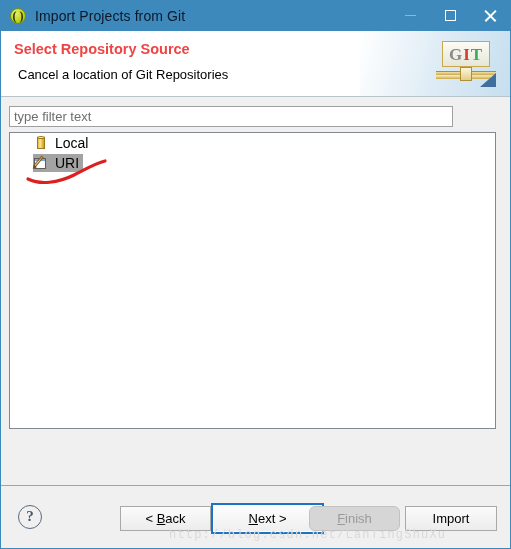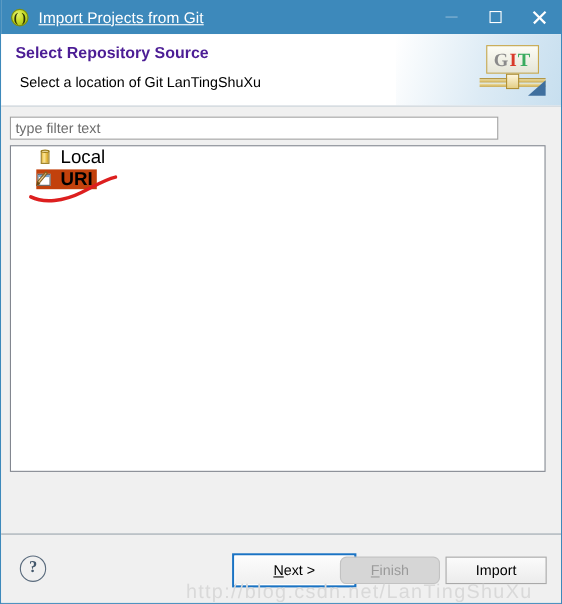--- a/index.html
+++ b/index.html
@@ -55,25 +55,24 @@
     left: 0; top: 0;
     width: 18px; height: 18px;
     color: #2b3305;
     font-size: 12px;
     font-weight: bold;
     line-height: 18px;
     text-align: center;
     font-family: "Liberation Serif", serif;
   }
   .title-text {
-    color: #ffffff;
+    color: #0f172a;
     font-size: 14px;
     letter-spacing: 0.1px;
     white-space: nowrap;
-    text-decoration: underline;
   }
   .win-controls {
     position: absolute;
     right: 0;
     top: 0;
     height: 31px;
     display: flex;
     align-items: center;
   }
   .win-btn {
@@ -132,21 +131,21 @@
     width: 150px;
     height: 65px;
     background: linear-gradient(105deg, rgba(255,255,255,0) 0%, rgba(214,231,243,0.85) 55%, rgba(196,221,238,0.95) 100%);
   }
   .header-title {
     position: absolute;
     left: 13px;
     top: 10px;
     font-size: 14.5px;
     font-weight: bold;
-    color: #4c1d95;
+    color: #ef4444;
   }
   .header-sub {
     position: absolute;
     left: 17px;
     top: 36px;
     font-size: 13px;
     color: #000000;
   }
   
   .git-logo {
@@ -240,26 +239,25 @@
     background: #ffffff;
     border: 1px solid #828790;
     overflow: hidden;
   }
   .tree-row {
     position: relative;
     height: 20px;
     display: flex;
     align-items: center;
     padding-left: 23px;
-    font-size: 17px;
+    font-size: 14px;
     color: #000000;
   }
   .tree-row.selected .row-hit {
-    background: #c2410c;
-    font-weight: bold;
+    background: #a3a3a3;
   }
   .row-hit {
     display: inline-flex;
     align-items: center;
     height: 18px;
     padding-right: 4px;
   }
   .tree-icon {
     width: 16px;
     height: 16px;
@@ -380,22 +378,22 @@
     border: 1px solid #ffffff;
     box-sizing: border-box;
   }
   .btn-finish { left: 308px; width: 91px; background: #d6d6d6; border-color: #c2c2c2; color: #9a9a9a; border-radius: 6px; }
   .btn-cancel { left: 404px; width: 92px; }
 
   .watermark {
     position: absolute;
     left: 168px;
     top: 528px;
-    font-family: Liberation Sans, sans-serif;
-    font-size: 18px;
+    font-family: Liberation Mono, monospace;
+    font-size: 12px;
     color: #d9d9d9;
     letter-spacing: 1.2px;
     white-space: nowrap;
     pointer-events: none;
     text-align: center;
   }
 </style>
 </head>
 <body>
 
@@ -417,21 +415,21 @@
       </div>
       <div class="win-btn">
         <span class="close-glyph"></span>
       </div>
     </div>
   </div>
 
   <div class="header">
     <div class="header-fade"></div>
     <div class="header-title">Select Repository Source</div>
-    <div class="header-sub">Select a location of Git LanTingShuXu</div>
+    <div class="header-sub">Cancel a location of Git Repositories</div>
 
     <div class="git-logo">
       <div class="git-bar"></div>
       <div class="git-bar2"></div>
       <div class="git-knob"></div>
       <div class="git-sign">
         <span class="git-g">G</span>
           <span class="git-i">I</span>
           <span class="git-t">T</span>
       </div>
@@ -466,20 +464,23 @@
 
       <svg class="annotation" viewBox="0 0 487 297">
         <path d="M 18 46 C 30 52, 48 50, 64 42 C 76 36, 86 30, 95 28" stroke="#dd1f1f" stroke-width="3.2" fill="none" stroke-linecap="round"></path>
       </svg>
     </div>
   </div>
 
   <div class="footer">
     <div class="help-icon">?</div>
 
+    <div class="btn btn-back">
+      <span>&lt;&nbsp;<u>B</u>ack</span>
+    </div>
 
     <div class="btn btn-next">
       <span class="inner">
         <span><u>N</u>ext&nbsp;&gt;</span>
       </span>
     </div>
 
     <div class="btn btn-finish">
       <span><u>F</u>inish</span>
     </div>

